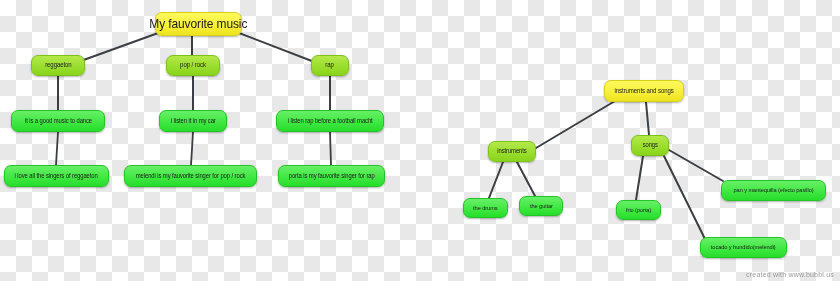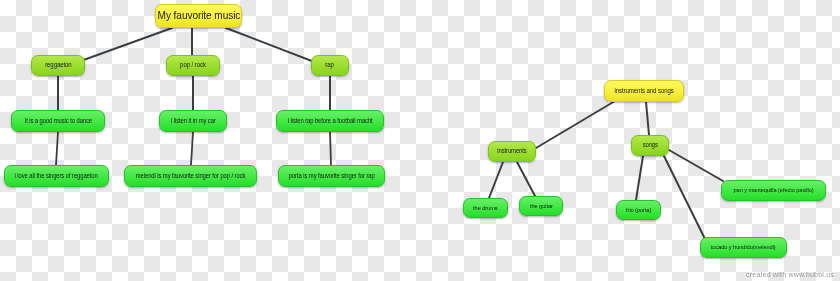--- a/index.html
+++ b/index.html
@@ -104,21 +104,21 @@
       <line x1="615" y1="101" x2="536" y2="148" stroke="#3a3f44" stroke-width="2" stroke-linecap="round"></line>
       <line x1="646" y1="102" x2="649" y2="135" stroke="#3a3f44" stroke-width="2" stroke-linecap="round"></line>
       <line x1="503" y1="162" x2="489" y2="198" stroke="#3a3f44" stroke-width="2" stroke-linecap="round"></line>
       <line x1="517" y1="162" x2="535" y2="196" stroke="#3a3f44" stroke-width="2" stroke-linecap="round"></line>
       <line x1="643" y1="156" x2="636" y2="200" stroke="#3a3f44" stroke-width="2" stroke-linecap="round"></line>
       <line x1="669" y1="150" x2="723" y2="181" stroke="#3a3f44" stroke-width="2" stroke-linecap="round"></line>
       <line x1="664" y1="156" x2="705" y2="239" stroke="#3a3f44" stroke-width="2" stroke-linecap="round"></line>
     </svg>
 
   <div id="node-layer">
-      <div class="node root" style="left: 155px; top: 4px; width: 87px; height: 24px; font-size: 11px;">
+      <div class="node root" style="left: 155px; top: 12px; width: 87px; height: 24px; font-size: 13px;">
         <span class="node-label">My fauvorite music</span>
       </div>
       <div class="node branch" style="left: 31px; top: 55px; width: 54px; height: 21px; font-size: 6.6px;">
         <span class="node-label">reggaeton</span>
       </div>
       <div class="node branch" style="left: 166px; top: 55px; width: 54px; height: 21px; font-size: 6.6px;">
         <span class="node-label">pop / rock</span>
       </div>
       <div class="node branch" style="left: 311px; top: 55px; width: 38px; height: 21px; font-size: 6.6px;">
         <span class="node-label">rap</span>

